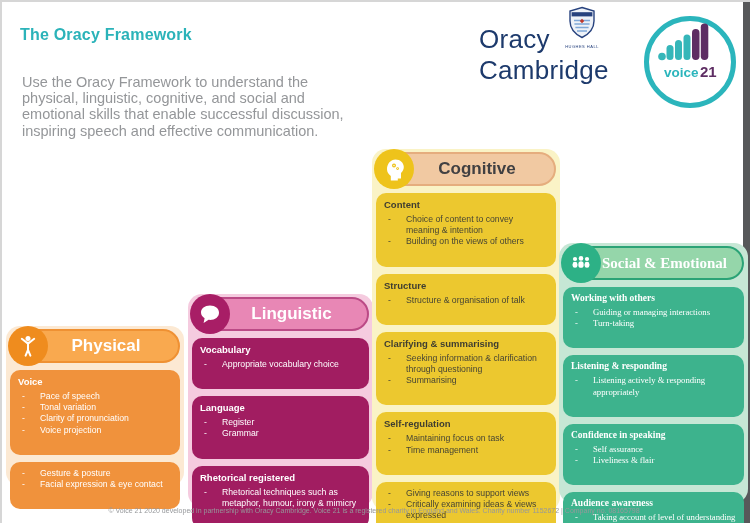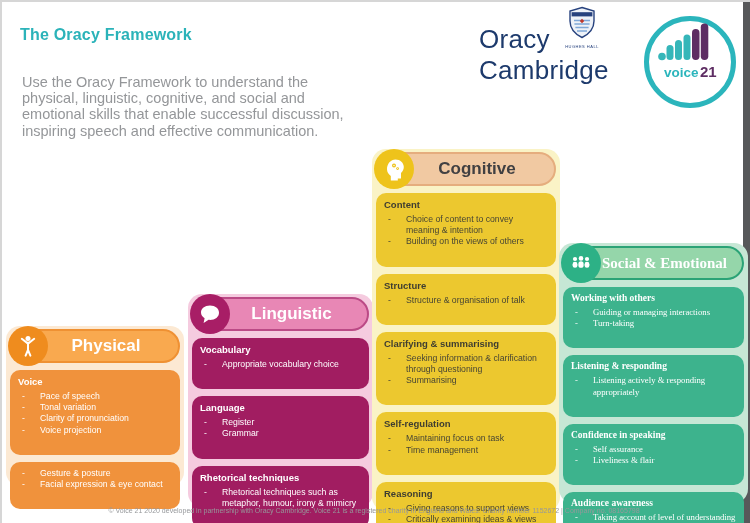--- a/index.html
+++ b/index.html
@@ -147,21 +147,21 @@
     <div class="card">
       <h4 class="card-title">Language</h4>
       <div class="bullet">
           <span>Register</span>
         </div>
       <div class="bullet">
           <span>Grammar</span>
         </div>
     </div>
     <div class="card">
-      <h4 class="card-title">Rhetorical techniques</h4>
+      <h4 class="card-title">Rhetorical registered</h4>
       <div class="bullet">
           <span>Rhetorical techniques such as metaphor, humour, irony &amp; mimicry</span>
         </div>
     </div>
   </div>
 
   <div class="col cognitive">
     <div class="pill">
       <span class="circle">
         <svg viewBox="0 0 24 24">
@@ -201,21 +201,20 @@
     <div class="card">
       <h4 class="card-title">Self-regulation</h4>
       <div class="bullet">
           <span>Maintaining focus on task</span>
         </div>
       <div class="bullet">
           <span>Time management</span>
         </div>
     </div>
     <div class="card">
-      <h4 class="card-title">Reasoning</h4>
       <div class="bullet">
           <span>Giving reasons to support views</span>
         </div>
       <div class="bullet">
           <span>Critically examining ideas &amp; views expressed</span>
         </div>
     </div>
   </div>
 
   <div class="col social">

